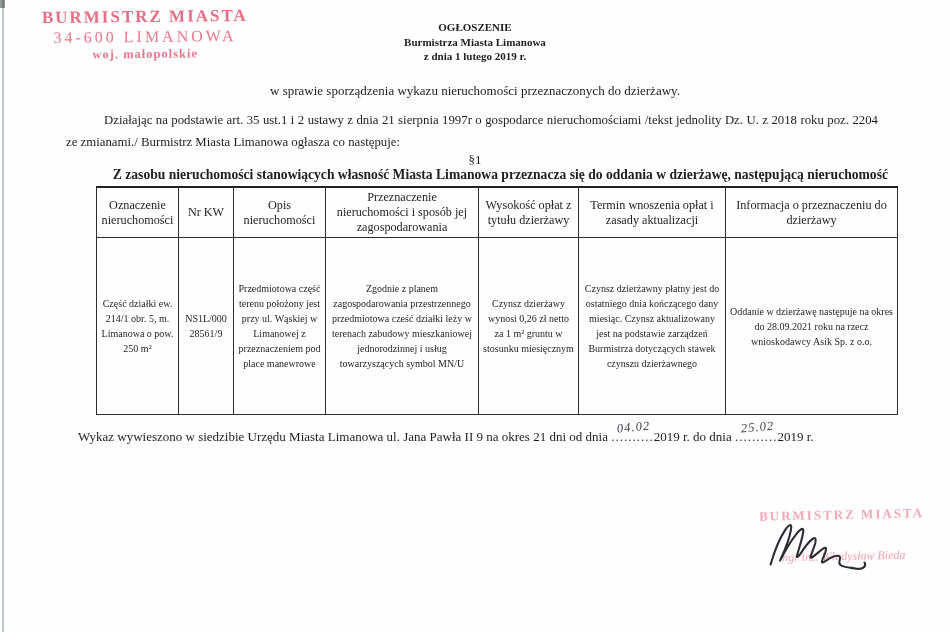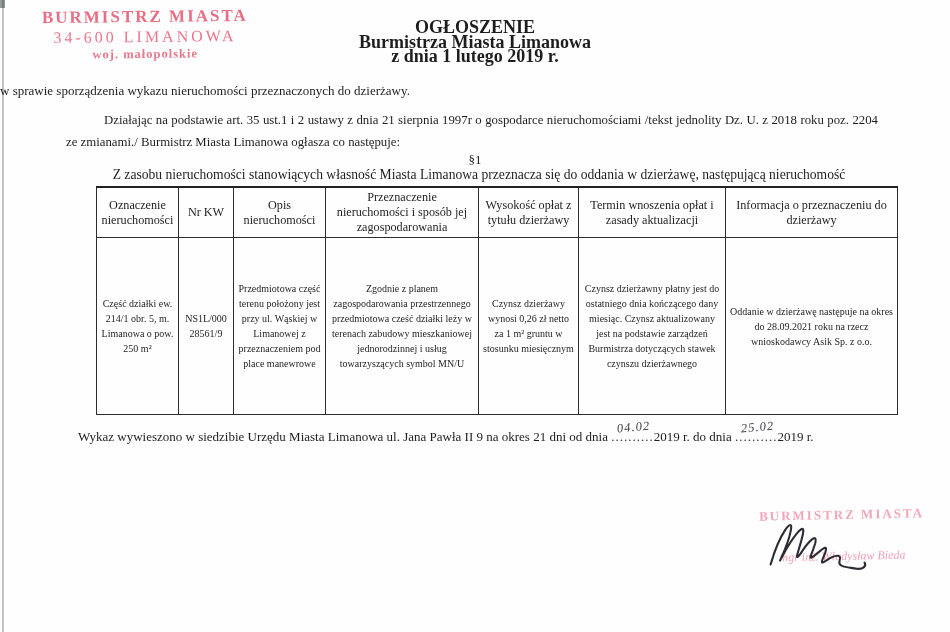--- a/index.html
+++ b/index.html
@@ -31,45 +31,45 @@
     text-align: center;
     transform: rotate(-0.6deg);
     line-height: 1.25;
   }
   .stamp-top .l1 { font-size: 17px; font-weight: bold; letter-spacing: 2px; opacity: .85; }
   .stamp-top .l2 { font-size: 16px; letter-spacing: 3px; opacity: .8; }
   .stamp-top .l3 { font-size: 12.5px; font-weight: bold; letter-spacing: 1px; opacity: .8; }
 
   .doc-header {
     position: absolute; left: 0; top: 20px; width: 950px;
-    text-align: center; font-weight: bold; font-size: 18px; line-height: 14.5px;
+    text-align: center; font-weight: bold; font-size: 11px; line-height: 14.5px;
   }
   .doc-header div { margin-bottom: 0; }
 
   .subject {
     position: absolute; left: 0; top: 83px; width: 950px;
-    font-size: 13px;
+    text-align: center; font-size: 13px;
   }
 
   .intro {
     position: absolute; left: 66px; top: 109px; width: 812px;
     font-size: 12.8px; line-height: 22px;
     text-indent: 38px; text-align: justify;
     margin: 0;
     font-family: Liberation Serif, serif;
   }
 
   .section-mark {
     position: absolute; left: 0; top: 152px; width: 950px;
     text-align: center; font-size: 13px;
   }
 
   .table-heading {
     position: absolute; left: 70px; top: 167px; width: 818px;
-    text-align: center; font-weight: normal; font-size: 13.6px;
+    text-align: right; font-weight: bold; font-size: 13.6px;
     white-space: nowrap;
   }
 
   table.list {
     position: absolute; left: 96px; top: 186px;
     width: 801px;
     border-collapse: collapse;
     table-layout: fixed;
   }
   table.list th, table.list td {

